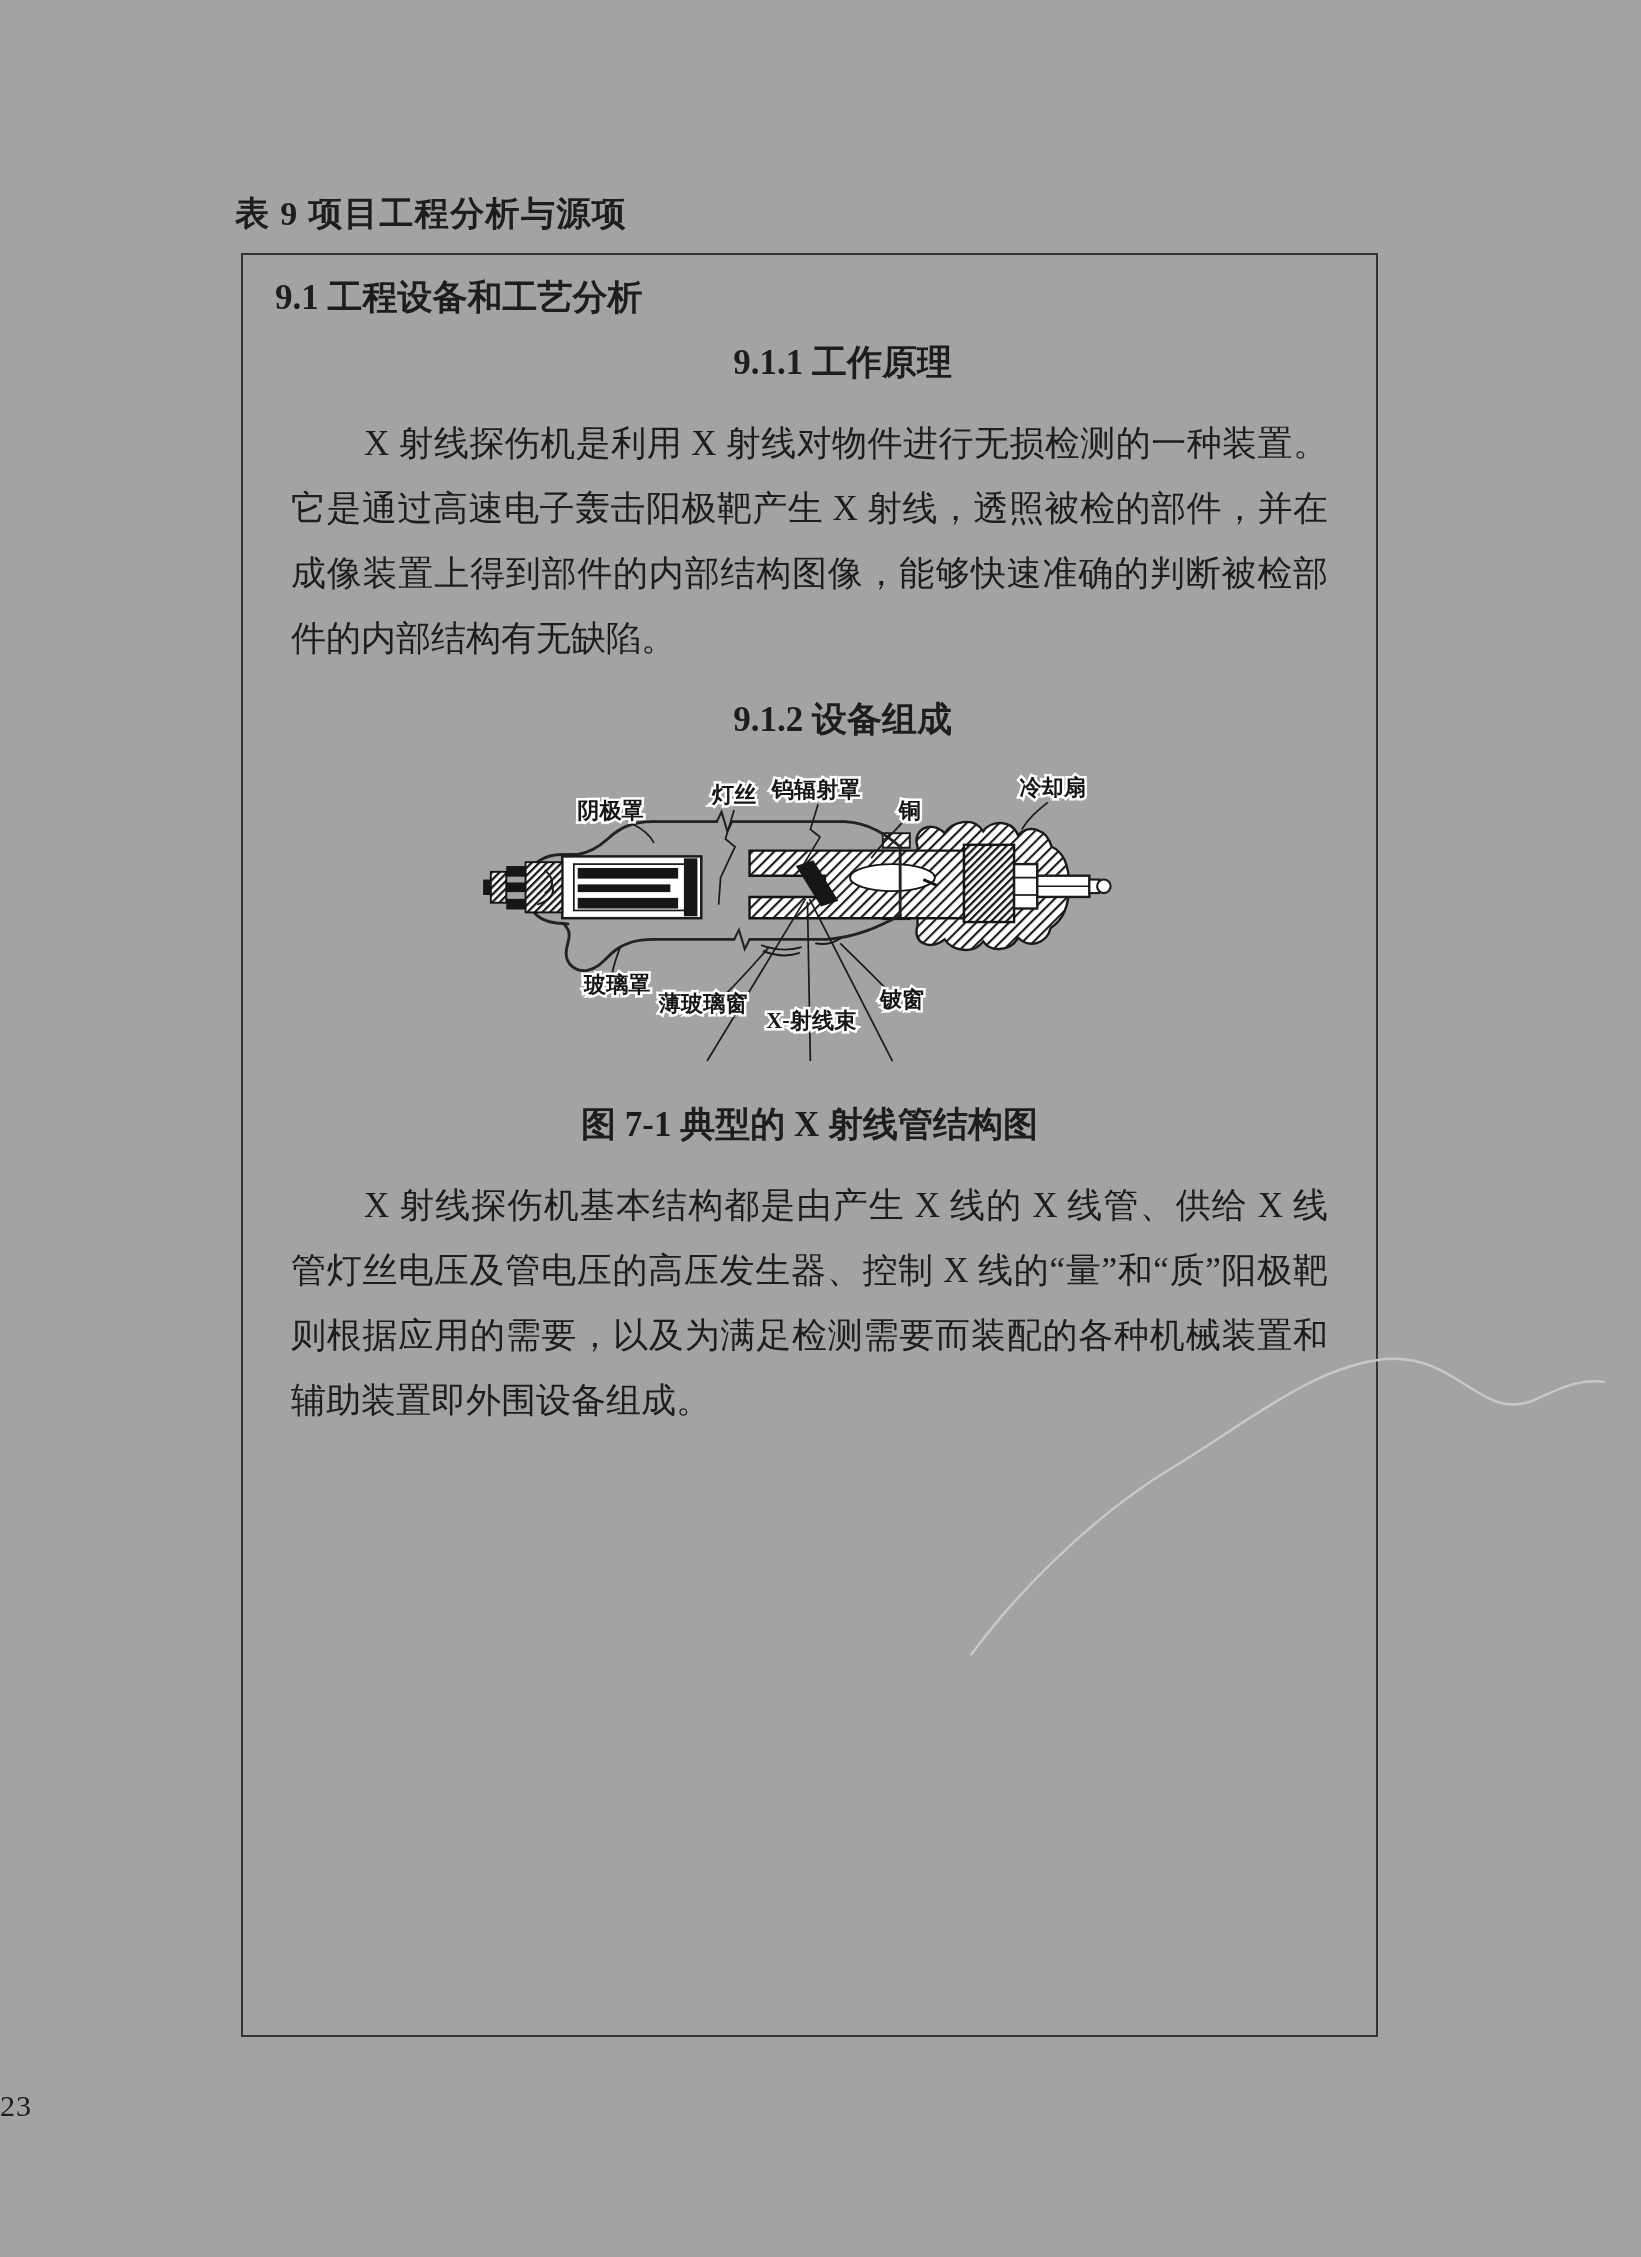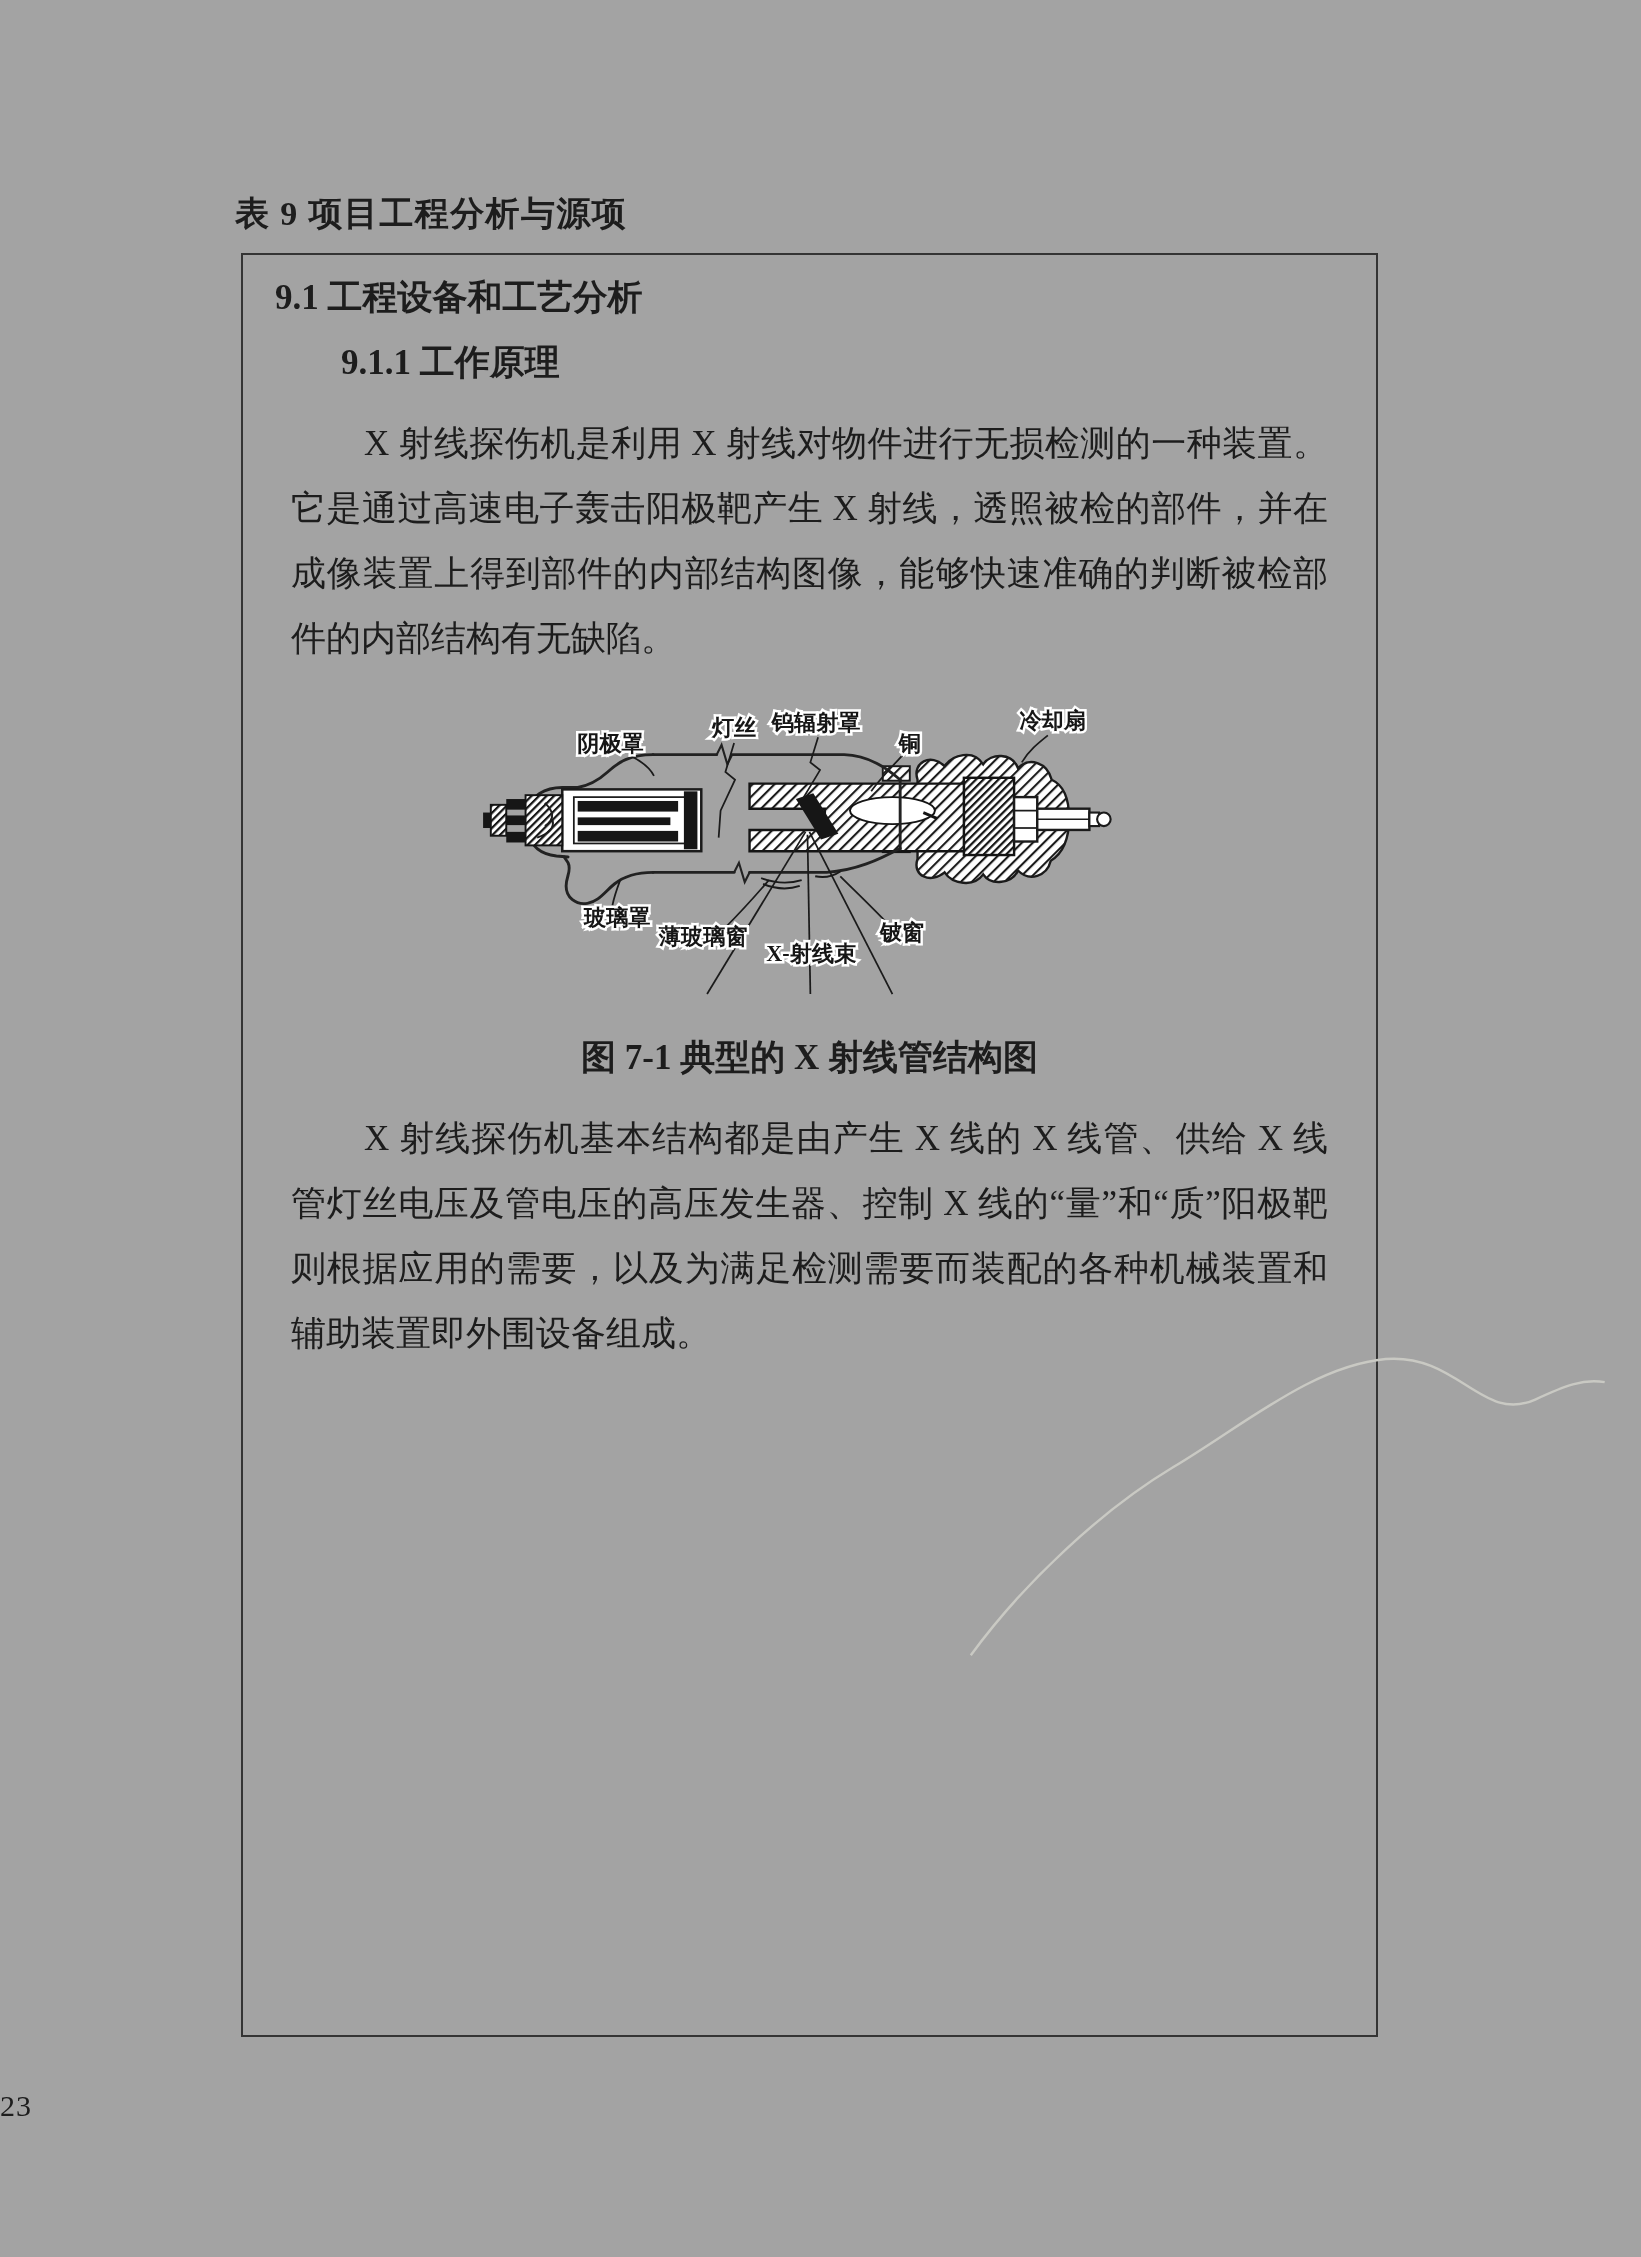--- a/index.html
+++ b/index.html
@@ -12,21 +12,21 @@
     position:absolute;left:235px;top:191px;
     font-size:34px;font-weight:700;letter-spacing:1.4px;white-space:nowrap;
   }
   .content-box{
     position:absolute;left:241px;top:253px;width:1137px;height:1784px;
     border:2.9px solid #343434;box-sizing:border-box;
     padding:9.7px 32px 0 32px;
     font-size:35px;line-height:65px;text-align:justify;
   }
   .h-level1{font-weight:700;text-align:left;}
-  .h-level2{font-weight:700;padding-left:66px;text-align:left;}
+  .h-level2{font-weight:700;padding-left:66px;text-align:center;}
   .content-box p{margin:16px;text-indent:73px;}
   figure.fig{margin:1.9px 0 0 71px;padding:0;height:338px;}
   figure.fig svg{display:block;}
   .caption{font-weight:700;text-align:center;text-indent:0;line-height:65px;}
   .page-number{
     position:absolute;top:2089px;left:0;width:1622px;
     font-size:30px;letter-spacing:1px;
   }
   .curl{position:absolute;left:956px;top:1332px;pointer-events:none;}
   .diagram-label{
@@ -39,20 +39,21 @@
 <body>
 
 <div class="page">
 
   <div class="doc-title">表 9 项目工程分析与源项</div>
 
   <div class="content-box">
     <div class="h-level1">9.1 工程设备和工艺分析</div>
     <div class="h-level2">9.1.1 工作原理</div>
     <p>X 射线探伤机是利用 X 射线对物件进行无损检测的一种装置。它是通过高速电子轰击阳极靶产生 X 射线，透照被检的部件，并在成像装置上得到部件的内部结构图像，能够快速准确的判断被检部件的内部结构有无缺陷。</p>
+    <div class="h-level2">9.1.2 设备组成</div>
 
     <figure class="fig">
       <svg width="782" height="338" viewBox="0 0 810 350" xmlns="http://www.w3.org/2000/svg" style="font-size:36px">
         <defs>
           <pattern id="h1" patternUnits="userSpaceOnUse" width="8" height="8" patternTransform="rotate(45)">
             <rect width="8" height="8" fill="#ffffff"></rect>
             <line x1="1" y1="0" x2="1" y2="8" stroke="#1b1b1b" stroke-width="2.4"></line>
           </pattern>
           <pattern id="h2" patternUnits="userSpaceOnUse" width="5.5" height="5.5" patternTransform="rotate(45)">
             <rect width="5.5" height="5.5" fill="#ffffff"></rect>

